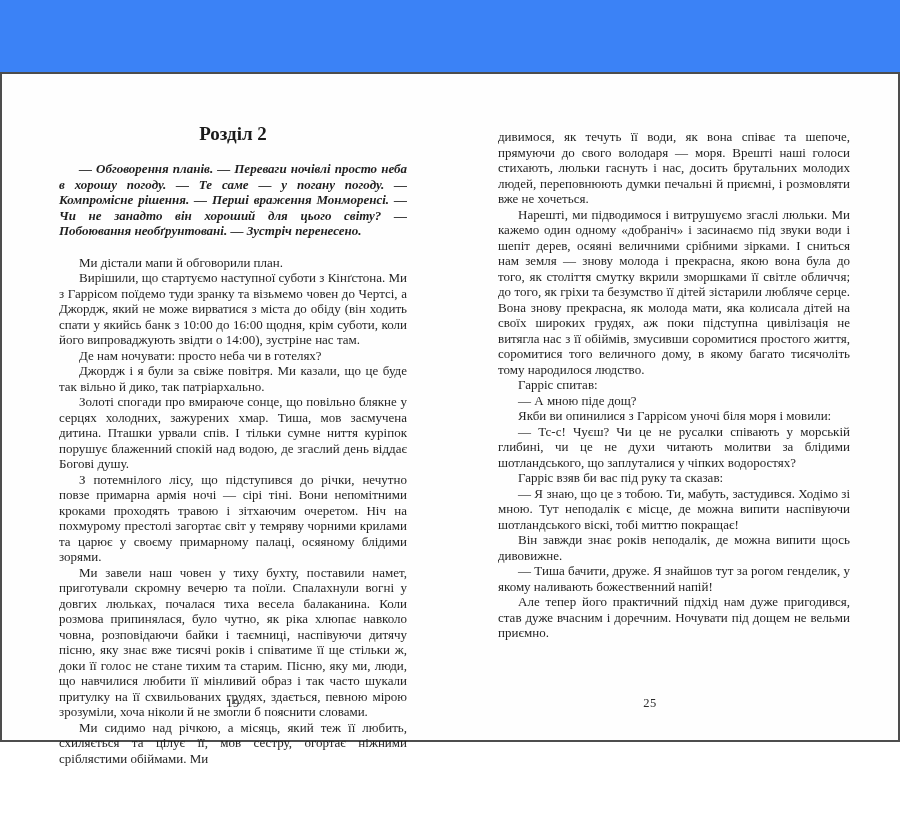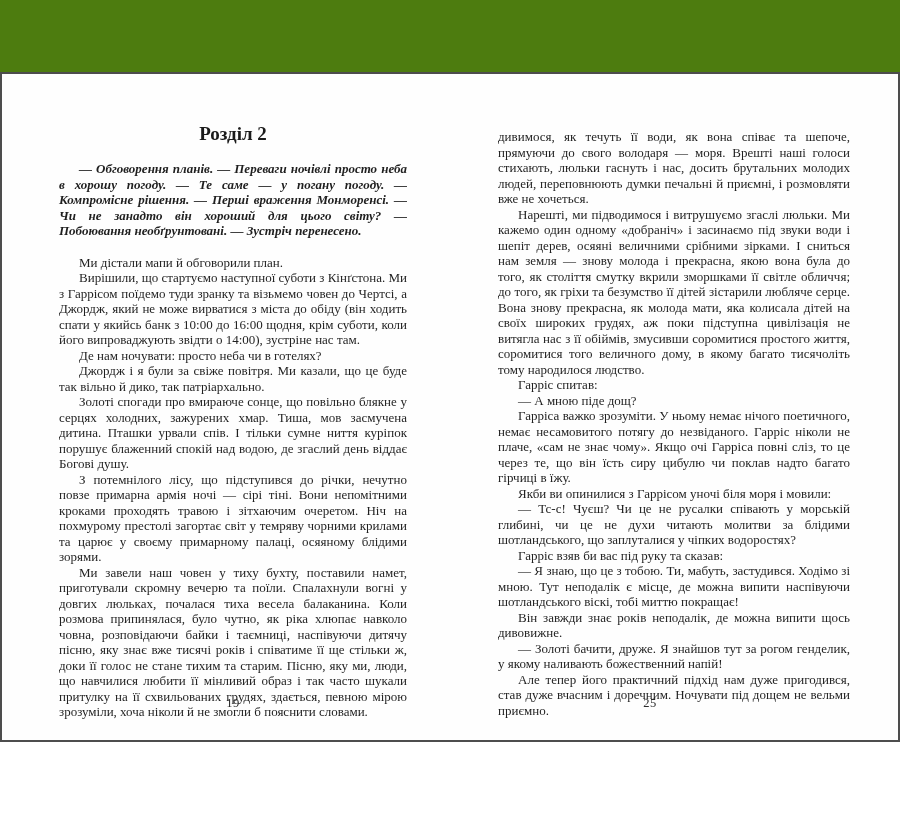--- a/index.html
+++ b/index.html
@@ -5,21 +5,21 @@
   * { margin: 0; padding: 0; box-sizing: border-box; }
   html, body {
     width: 900px; height: 817px;
     background: #ffffff;
     overflow: hidden;
     font-family: "Liberation Serif", "DejaVu Serif", serif;
   }
   .canvas {
     position: relative;
     width: 900px; height: 620px;
-    background: #4d7c0f;
+    background: #3b82f6;
     padding-left: 12px;
   }
   
   .frame {
     position: absolute;
     left: 0; top: 72px;
     width: 900px; height: 670px;
     border: 2px solid #4d4d4d;
     background: #fefefe;
   }
@@ -72,34 +72,34 @@
     <div class="page page-left">
       <h2 class="chapter-title">Розділ 2</h2>
       <p class="epigraph">— Обговорення планів. — Переваги ночівлі просто неба в хорошу погоду. — Те саме — у погану погоду. — Компромісне рішення. — Перші враження Монморенсі. — Чи не занадто він хороший для цього світу? — Побоювання необґрунтовані. — Зустріч перенесено.</p>
       <p class="body-p">Ми дістали мапи й обговорили план.</p>
       <p class="body-p">Вирішили, що стартуємо наступної суботи з Кінґстона. Ми з Гаррісом поїдемо туди зранку та візьмемо човен до Чертсі, а Джордж, який не може вирватися з міста до обіду (він ходить спати у якийсь банк з 10:00 до 16:00 щодня, крім суботи, коли його випроваджують звідти о 14:00), зустріне нас там.</p>
       <p class="body-p">Де нам ночувати: просто неба чи в готелях?</p>
       <p class="body-p">Джордж і я були за свіже повітря. Ми казали, що це буде так вільно й дико, так патріархально.</p>
       <p class="body-p">Золоті спогади про вмираюче сонце, що повільно блякне у серцях холодних, зажурених хмар. Тиша, мов засмучена дитина. Пташки урвали спів. І тільки сумне ниття куріпок порушує блаженний спокій над водою, де згаслий день віддає Богові душу.</p>
       <p class="body-p">З потемнілого лісу, що підступився до річки, нечутно повзе примарна армія ночі — сірі тіні. Вони непомітними кроками проходять травою і зітхаючим очеретом. Ніч на похмурому престолі загортає світ у темряву чорними крилами та царює у своєму примарному палаці, осяяному блідими зорями.</p>
       <p class="body-p">Ми завели наш човен у тиху бухту, поставили намет, приготували скромну вечерю та поїли. Спалахнули вогні у довгих люльках, почалася тиха весела балаканина. Коли розмова припинялася, було чутно, як ріка хлюпає навколо човна, розповідаючи байки і таємниці, наспівуючи дитячу пісню, яку знає вже тисячі років і співатиме її ще стільки ж, доки її голос не стане тихим та старим. Пісню, яку ми, люди, що навчилися любити її мінливий образ і так часто шукали притулку на її схвильованих грудях, здається, певною мірою зрозуміли, хоча ніколи й не змогли б пояснити словами.</p>
+      <p class="body-p">Ми сидимо над річкою, а місяць, який теж її любить, схиляється та цілує її, мов сестру, огортає ніжними сріблястими обіймами. Ми</p>
     </div>
 
     <div class="page page-right">
       <p class="body-p noindent">дивимося, як течуть її води, як вона співає та шепоче, прямуючи до свого володаря — моря. Врешті наші голоси стихають, люльки гаснуть і нас, досить брутальних молодих людей, переповнюють думки печальні й приємні, і розмовляти вже не хочеться.</p>
       <p class="body-p">Нарешті, ми підводимося і витрушуємо згаслі люльки. Ми кажемо один одному «добраніч» і засинаємо під звуки води і шепіт дерев, осяяні величними срібними зірками. І сниться нам земля — знову молода і прекрасна, якою вона була до того, як століття смутку вкрили зморшками її світле обличчя; до того, як гріхи та безумство її дітей зістарили любляче серце. Вона знову прекрасна, як молода мати, яка колисала дітей на своїх широких грудях, аж поки підступна цивілізація не витягла нас з її обіймів, змусивши соромитися простого життя, соромитися того величного дому, в якому багато тисячоліть тому народилося людство.</p>
       <p class="body-p">Гарріс спитав:</p>
       <p class="body-p">— А мною піде дощ?</p>
-      <p class="body-p">Гарріса важко зрозуміти. У ньому немає нічого поетичного, немає несамовитого потягу до незвіданого. Гарріс ніколи не плаче, «сам не знає чому». Якщо очі Гарріса повні сліз, то це через те, що він їсть сиру цибулю чи поклав надто багато гірчиці в їжу.</p>
       <p class="body-p">Якби ви опинилися з Гаррісом уночі біля моря і мовили:</p>
       <p class="body-p">— Тс-с! Чуєш? Чи це не русалки співають у морській глибині, чи це не духи читають молитви за блідими шотландського, що заплуталися у чіпких водоростях?</p>
       <p class="body-p">Гарріс взяв би вас під руку та сказав:</p>
       <p class="body-p">— Я знаю, що це з тобою. Ти, мабуть, застудився. Ходімо зі мною. Тут неподалік є місце, де можна випити наспівуючи шотландського віскі, тобі миттю покращає!</p>
       <p class="body-p">Він завжди знає років неподалік, де можна випити щось дивовижне.</p>
-      <p class="body-p">— Золоті бачити, друже. Я знайшов тут за рогом генделик, у якому наливають божественний напій!</p>
+      <p class="body-p">— Тиша бачити, друже. Я знайшов тут за рогом генделик, у якому наливають божественний напій!</p>
       <p class="body-p">Але тепер його практичний підхід нам дуже пригодився, став дуже вчасним і доречним. Ночувати під дощем не вельми приємно.</p>
     </div>
 
     <div class="pagenum pagenum-left">19</div>
     <div class="pagenum pagenum-right">25</div>
 
   </div>
 </div>
 
 </body></html>

